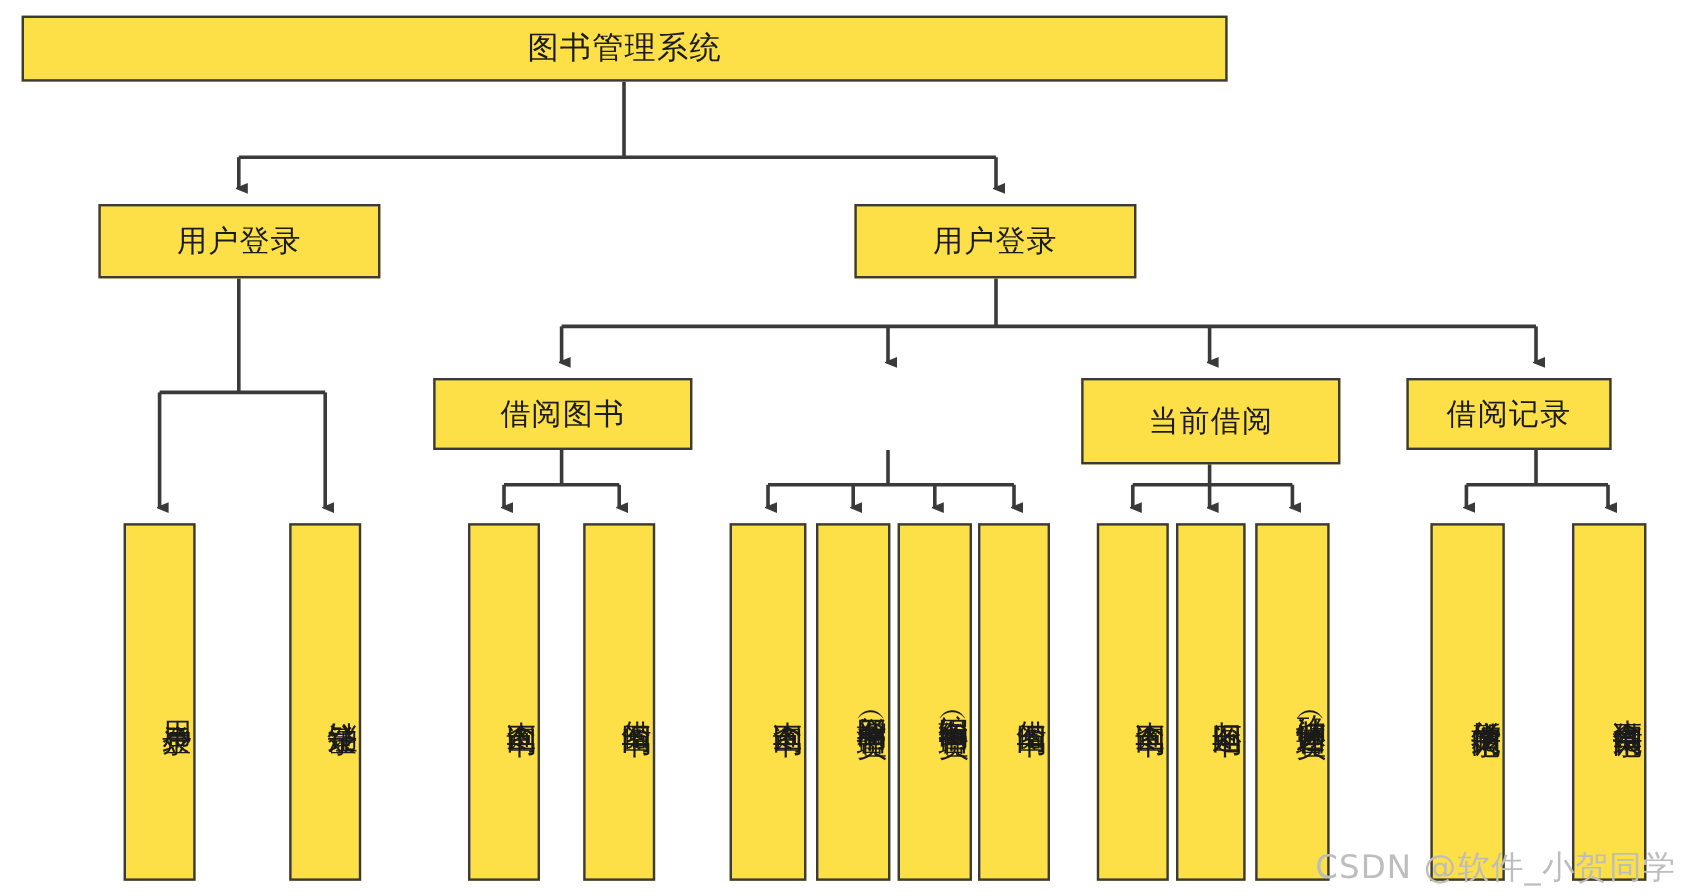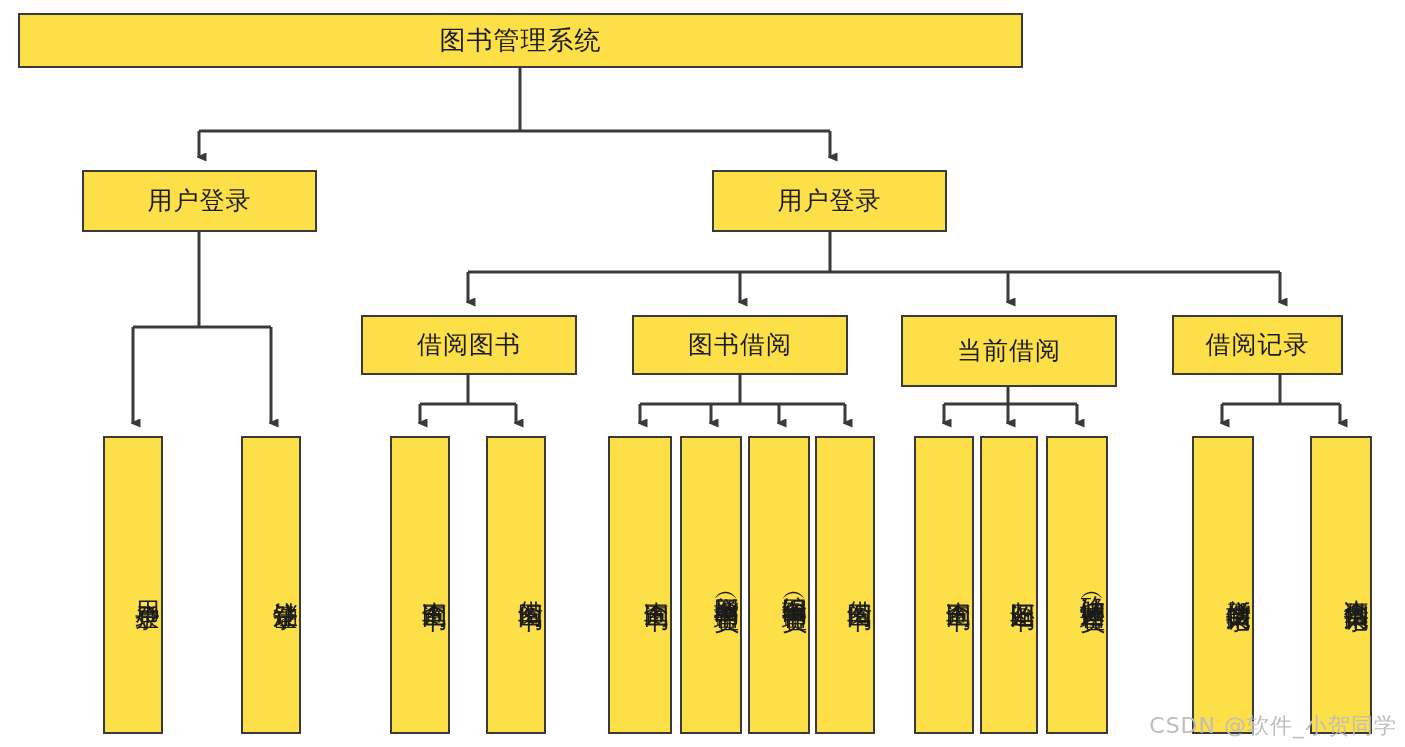--- a/index.html
+++ b/index.html
@@ -57,21 +57,21 @@
     display: block;
     white-space: nowrap;
   }
   .node.root {
     font-size: 26px;
   }
   .watermark {
     position: absolute;
     right: 8px;
     bottom: 6px;
-    font-size: 22px;
+    font-size: 27px;
     color: #bdbdbd;
     letter-spacing: 1px;
     white-space: nowrap;
   }
 </style>
 </head>
 <body>
 
 <div id="canvas">
 
@@ -135,23 +135,20 @@
   <div class="node horiz" style="left:82px; top:170px; width:235px; height:62px;">
     <span>用户登录</span>
   </div>
   <div class="node horiz" style="left:712px; top:170px; width:235px; height:62px;">
     <span>用户登录</span>
   </div>
 
   <div class="node horiz" style="left:361px; top:315px; width:216px; height:60px;">
     <span>借阅图书</span>
   </div>
-  <div class="node horiz" style="left:632px; top:315px; width:216px; height:60px;">
-    <span>图书借阅</span>
-  </div>
   <div class="node horiz" style="left:901px; top:315px; width:216px; height:72px;">
     <span>当前借阅</span>
   </div>
   <div class="node horiz" style="left:1172px; top:315px; width:171px; height:60px;">
     <span>借阅记录</span>
   </div>
 
   <div class="node vert" style="left:103px; top:436px; width:60px; height:298px;">
     <span class="vlabel">用户登录</span>
   </div>

